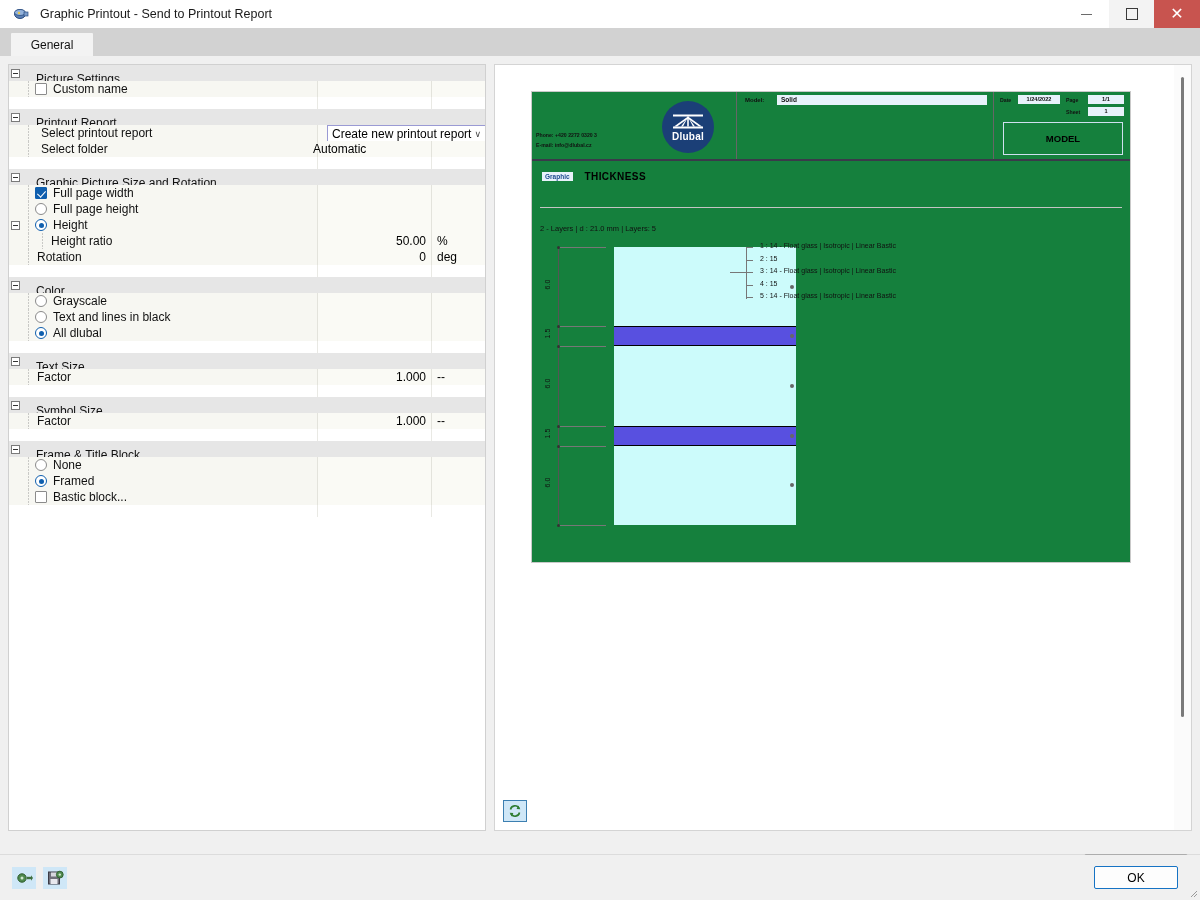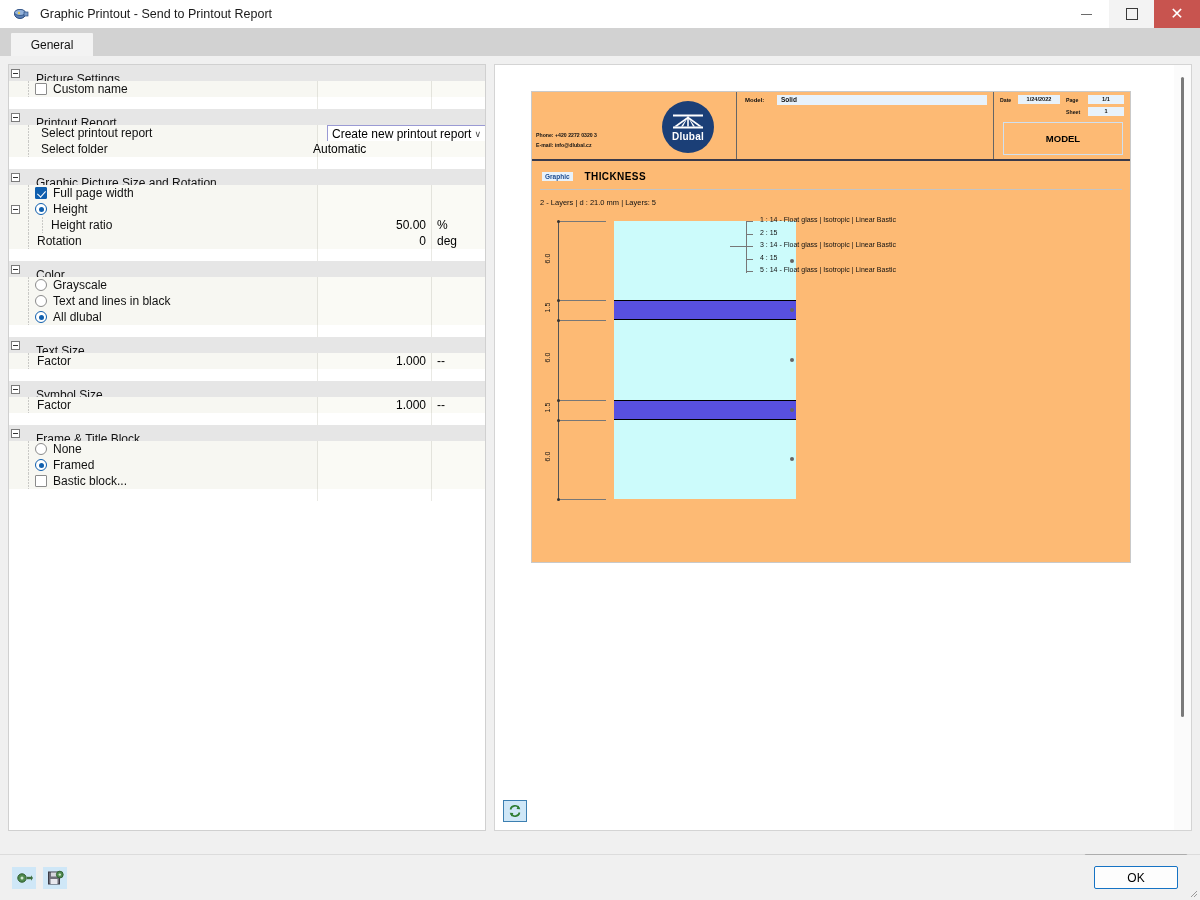--- a/index.html
+++ b/index.html
@@ -78,21 +78,21 @@
   .plainval{position:absolute;left:304px;top:0;height:16px;display:flex;align-items:center;font-size:12px;}
 
   
   .right{flex:1;margin:8px 8px 0 8px;background:#ffffff;border:1px solid #d4d4d4;
          position:relative;box-sizing:border-box;height:767px;}
   .previewpane{position:absolute;left:0;top:0;right:17px;bottom:0;overflow:hidden;background:#fff;}
   .scrollbar{position:absolute;right:0;top:0;width:17px;bottom:0;background:#fbfbfb;}
   .sb-thumb{position:absolute;left:7px;top:12px;width:3px;height:640px;background:#7a7a7a;border-radius:2px;}
 
   .sheet{position:absolute;left:36px;top:26px;width:600px;height:472px;
-         border:1px solid #c9c9c9;background:#fdba74;box-sizing:border-box;}
+         border:1px solid #c9c9c9;background:#15803d;box-sizing:border-box;}
   .sheet-head{display:flex;height:69px;border-bottom:2px solid #3a3a4a;box-sizing:border-box;}
   .hd-left{width:205px;position:relative;border-right:1px solid #666;box-sizing:border-box;}
   .contact{position:absolute;left:4px;bottom:8px;font-size:5.2px;font-weight:bold;color:#111;line-height:1.9;}
   .logo{position:absolute;left:130px;top:9px;width:52px;height:52px;border-radius:50%;background:#1b3f77;
         display:flex;flex-direction:column;align-items:center;justify-content:center;}
   .logo svg{display:block;}
   .logo-text{color:#fff;font-size:10px;font-weight:bold;letter-spacing:.2px;margin-top:1px;font-family:"Liberation Sans",sans-serif;}
   .hd-mid{flex:1;position:relative;border-right:1px solid #666;box-sizing:border-box;}
   .mdl-label{position:absolute;left:8px;top:5px;font-size:6px;font-weight:bold;color:#111;}
   .mdl-field{position:absolute;left:40px;top:3px;right:6px;height:10px;background:#e8f2fb;
@@ -101,21 +101,21 @@
   .kv{position:absolute;font-size:5.2px;font-weight:bold;color:#111;}
   .kvbox{position:absolute;background:#e8f2fb;font-size:5.6px;font-weight:bold;color:#111;
          text-align:center;line-height:9px;height:9px;}
   .modelbox{position:absolute;left:9px;top:30px;width:118px;height:31px;border:1px solid #cfe0f0;
             display:flex;align-items:center;justify-content:center;font-size:9.5px;font-weight:bold;color:#000;}
 
   .graphic-hdr{display:flex;align-items:center;padding:10px 0 0 10px;gap:12px;}
   .g-tag{font-size:6.5px;font-weight:bold;color:#1b4a8f;background:#e8f2fb;padding:1px 3px;}
   .g-title{font-size:10px;font-weight:bold;color:#000;letter-spacing:.4px;}
 
-  .layer-caption{margin:7px 8px 0 8px;border-top:1px solid #c4c4c4;padding-top:8px;
+  .layer-caption{margin:25px 8px 0 8px;border-top:1px solid #c4c4c4;padding-top:16px;
                  font-size:7.5px;color:#111;}
 
   .diagram{position:relative;margin-top:6px;height:330px;}
   .dimline{position:absolute;background:#555;}
   .dimtick{position:absolute;background:#555;height:1px;}
   .dimdot{position:absolute;width:3px;height:3px;background:#333;border-radius:50%;}
   .dimtxt{position:absolute;font-size:7px;color:#111;transform:rotate(-90deg);transform-origin:center;white-space:nowrap;}
   .slab{position:absolute;left:82px;width:182px;box-sizing:border-box;}
   .glass{background:#ccfbfb;}
   .interlayer{background:#5850e0;border-top:1.6px solid #000;border-bottom:1.6px solid #000;}
@@ -238,20 +238,30 @@
             </div>
             <div class="lead"></div>
             <div class="grouptext">Graphic Picture Size and Rotation</div>
           </div>
           <div class="row item">
             <div class="c-label">
               <div class="gutter"></div>
               <div class="dots"></div>
               <span class="chk on"></span>
               <span class="itemtext">Full page width</span>
+            </div>
+            <div class="c-val"></div>
+            <div class="c-unit"></div>
+          </div>
+          <div class="row item">
+            <div class="c-label">
+              <div class="gutter"></div>
+              <div class="dots"></div>
+              <span class="rad"></span>
+              <span class="itemtext">Full page height</span>
             </div>
             <div class="c-val"></div>
             <div class="c-unit"></div>
           </div>
           <div class="row item">
             <div class="c-label">
               <div class="gutter">
                 <span class="expander"></span>
               </div>
               <div class="dots"></div>

